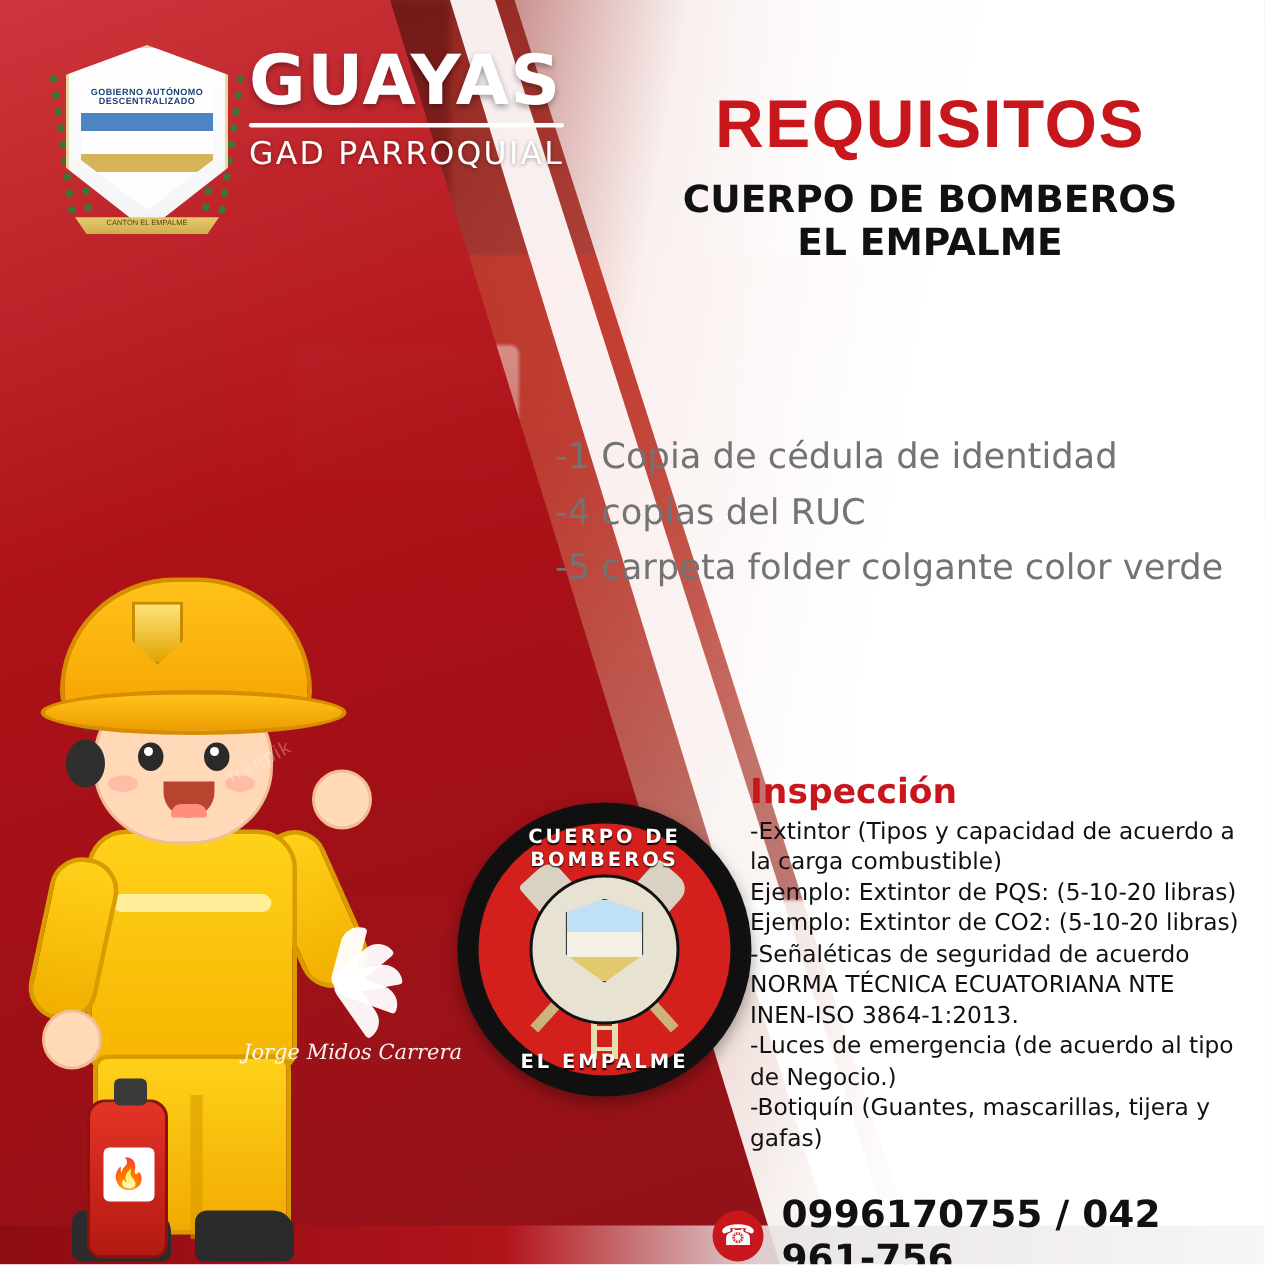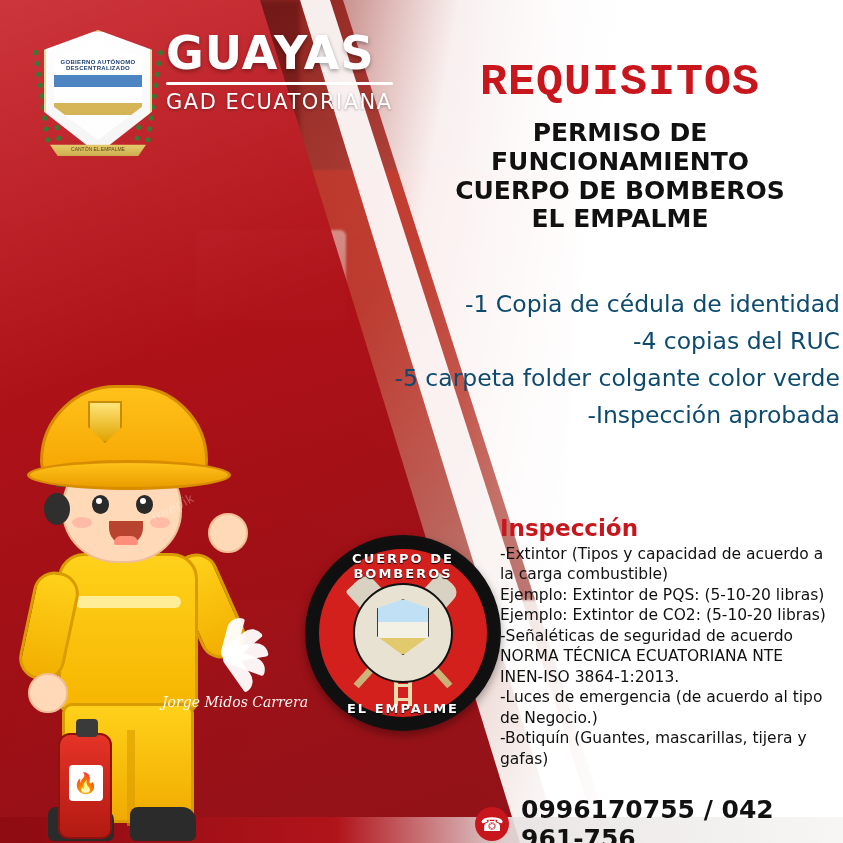--- a/index.html
+++ b/index.html
@@ -123,28 +123,28 @@
   .brand-rule{height:3px;background:#fff;margin:6px 0 5px;border-radius:2px;}
   .brand-text .sub{
     font-size:21px;letter-spacing:1.5px;font-family:"DejaVu Sans",sans-serif;
     text-shadow:0 1px 3px rgba(0,0,0,.35);
   }
 
   
   .right-col{position:absolute;left:420px;top:60px;width:400px;}
   .title{
     text-align:center;color:#c8161d;font-size:45px;font-weight:bold;
-    letter-spacing:1px;font-family:Liberation Mono, monospace;line-height:1;
+    letter-spacing:1px;font-family:Liberation Sans, sans-serif;line-height:1;
   }
   .subtitle{
     text-align:center;color:#111;font-size:25px;font-weight:bold;
     line-height:1.15;margin-top:14px;font-family:"DejaVu Sans",sans-serif;
   }
   .req-list{
-    position:absolute;left:-50px;top:230px;width:470px;color:#0c4a6e;text-align:right;
+    position:absolute;left:-50px;top:230px;width:470px;color:#737373;
   }
   .req-list li{
     list-style:none;font-size:23.5px;margin:0 0 9px 0;white-space:nowrap;
     font-family:"DejaVu Sans",sans-serif;
   }
   .req-list ul{margin:0;padding:0;}
 
   .insp{
     position:absolute;left:80px;top:455px;width:350px;color:#111;
   }
@@ -348,38 +348,36 @@
       <div class="wreath-l"></div>
       <div class="wreath-r"></div>
       <div class="crest">
         <div class="crest-text">GOBIERNO AUTÓNOMO DESCENTRALIZADO</div>
       </div>
       <div class="ribbon">CANTÓN EL EMPALME</div>
     </div>
     <div class="brand-text">
       <div class="main">GUAYAS</div>
       <div class="brand-rule"></div>
-      <div class="sub">GAD ECUATORIANA</div>
+      <div class="sub">GAD PARROQUIAL</div>
     </div>
   </div>
 
   <div class="right-col">
     <div class="title">REQUISITOS</div>
     <div class="subtitle">
-      <div>PERMISO DE FUNCIONAMIENTO</div>
       <div>CUERPO DE BOMBEROS</div>
       <div>EL EMPALME</div>
     </div>
 
     <div class="req-list">
       <ul>
         <li>-1 Copia de cédula de identidad</li>
         <li>-4 copias del RUC</li>
         <li>-5 carpeta folder colgante color verde</li>
-        <li>-Inspección aprobada</li>
       </ul>
     </div>
 
     <div class="insp">
       <div class="insp-title">Inspección</div>
       <p>-Extintor (Tipos y capacidad de acuerdo a</p>
       <p>la carga combustible)</p>
       <p>Ejemplo: Extintor de PQS: (5-10-20 libras)</p>
       <p>Ejemplo: Extintor de CO2: (5-10-20 libras)</p>
       <p>-Señaléticas de seguridad de acuerdo</p>

